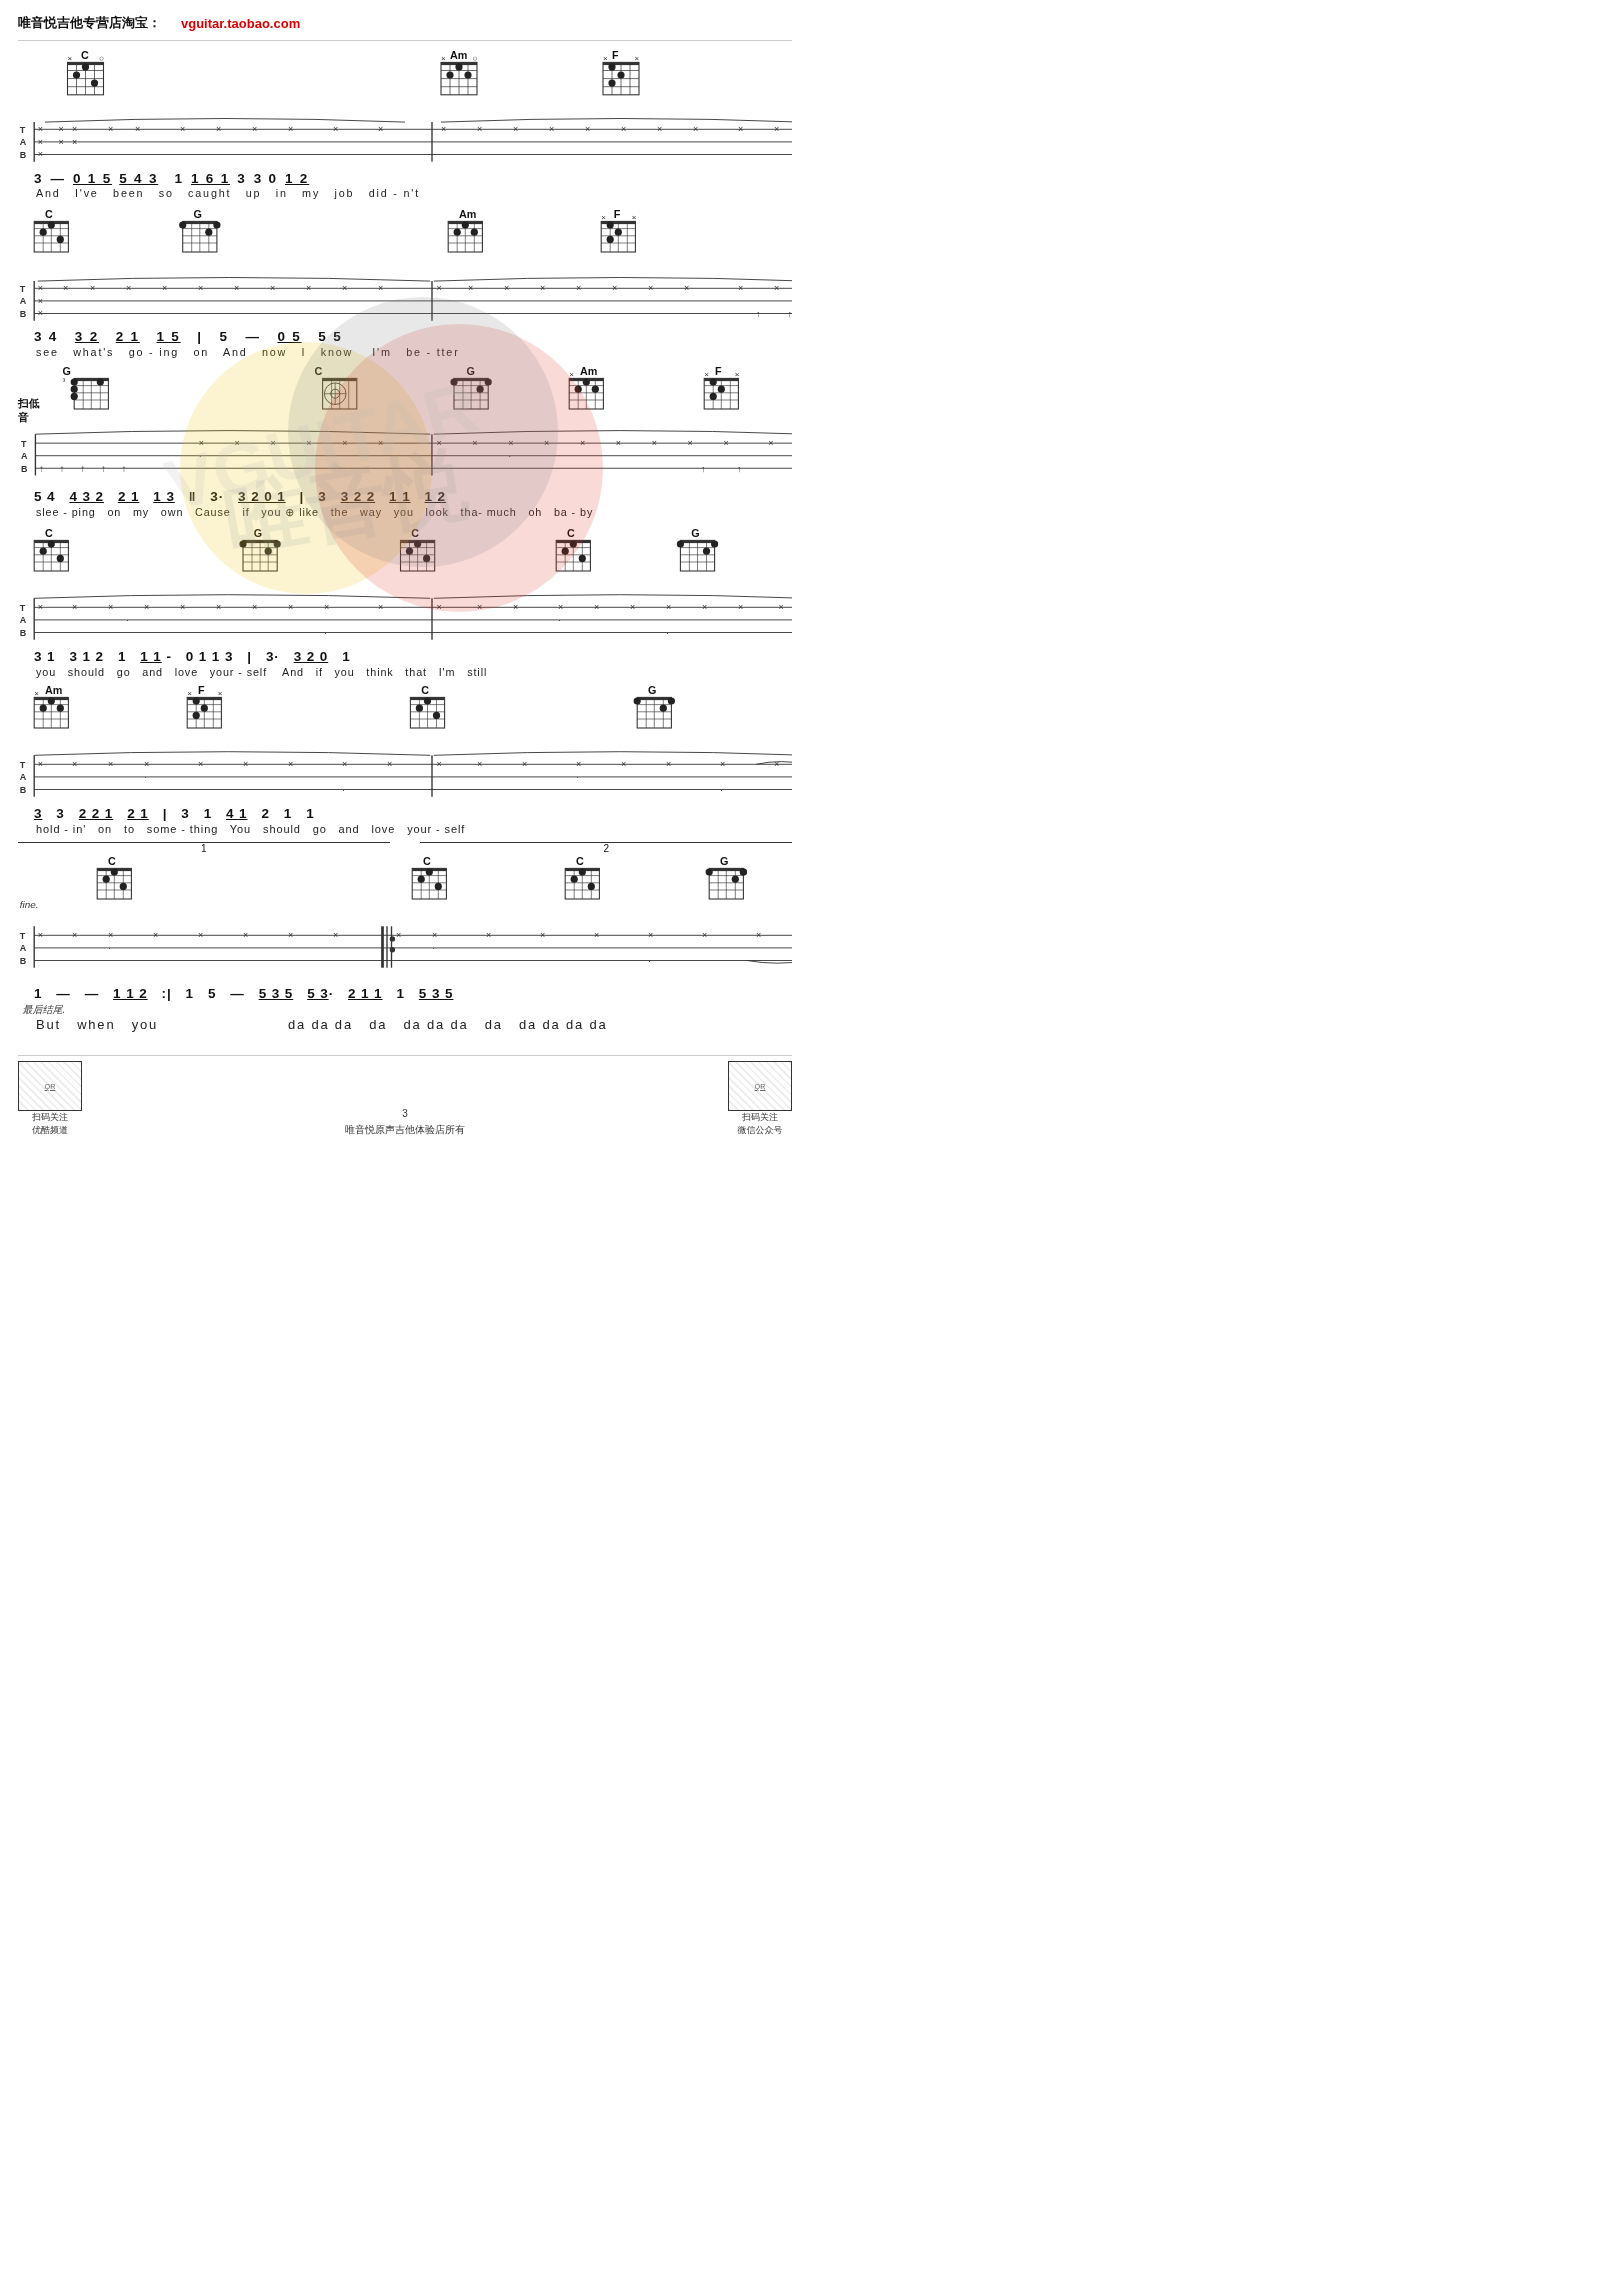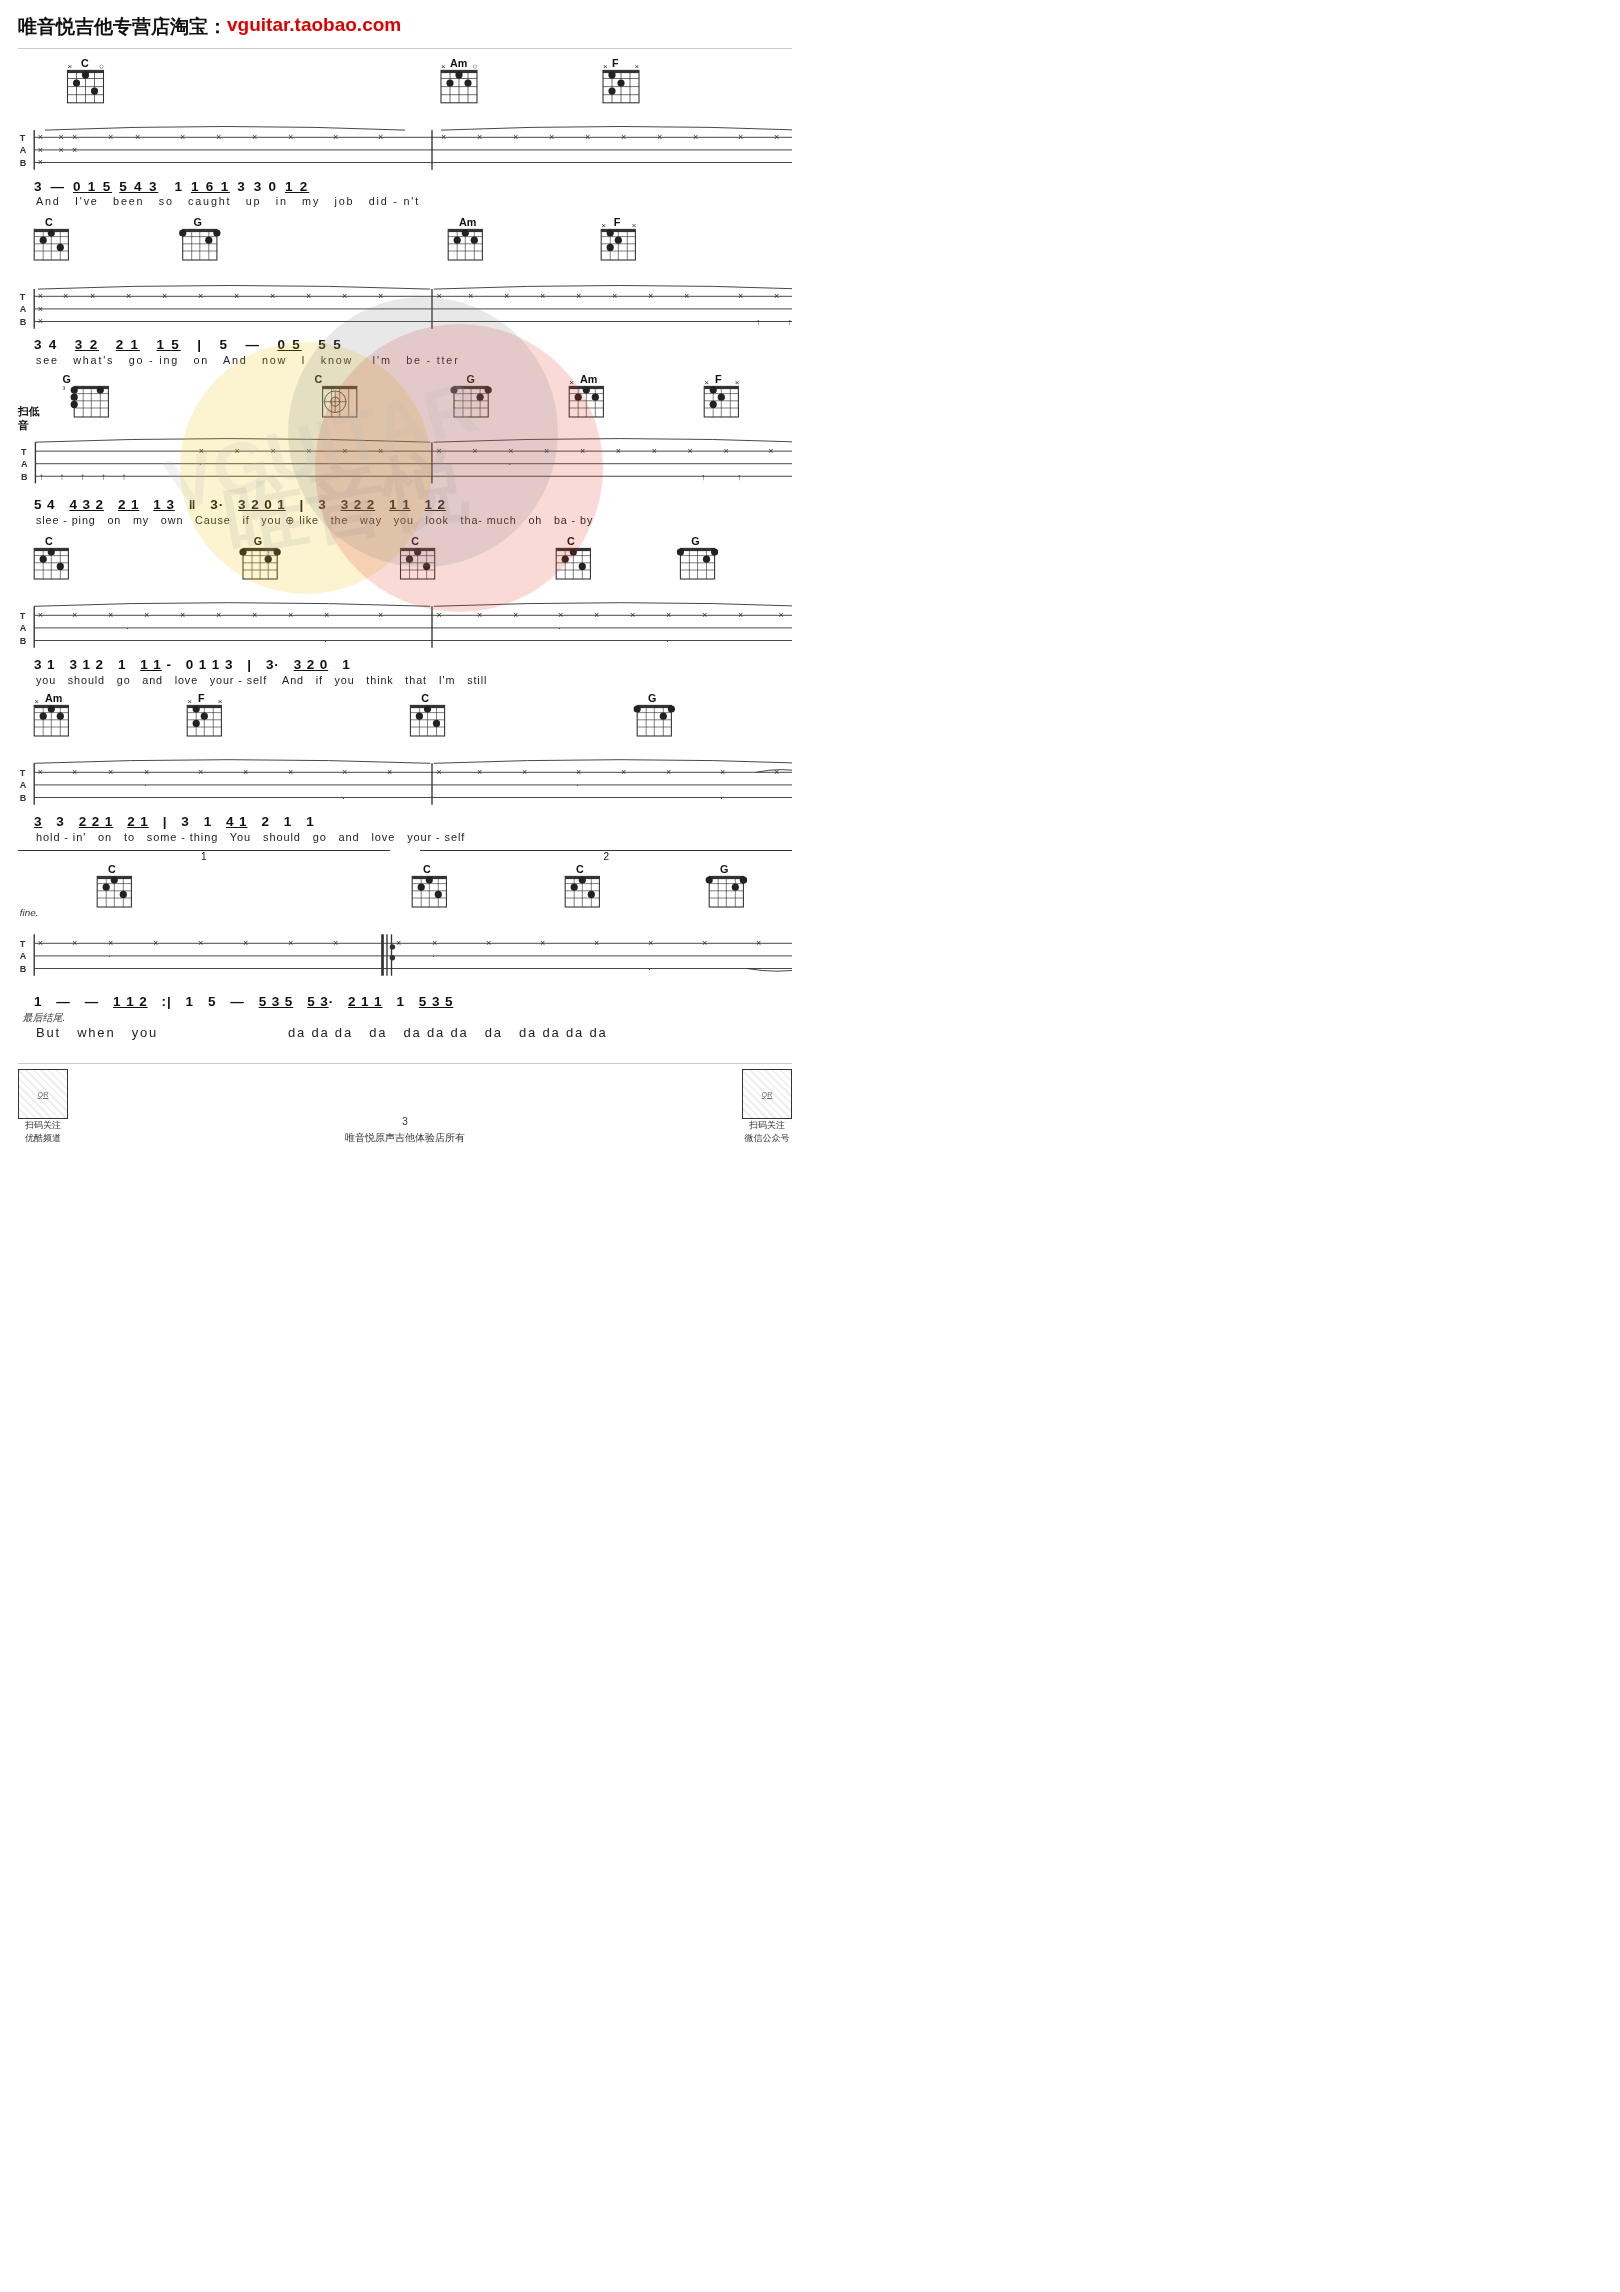--- a/index.html
+++ b/index.html
@@ -43,26 +43,28 @@
 
     .page-content {
       position: relative;
       z-index: 1;
       padding: 9px 18px;
     }
 
     
     .header {
       display: flex;
+      align-items: center;
       padding: 5.4px 0 7.2px 0;
-      font-size: 19px;
+      font-size: 13px;
       font-weight: bold;
       color: #111;
       border-bottom: 0.9px solid #ccc;
       margin-bottom: 7.2px;
+      gap: 20px;
     }
 
     
     svg.staff-svg {
       width: 100%;
       display: block;
     }
 
     
     .bottom-bar {
@@ -74,21 +76,21 @@
       padding-top: 5.4px;
     }
     .bottom-left, .bottom-right {
       display: flex;
       flex-direction: column;
       align-items: center;
       font-size: 9px;
       color: #333;
     }
     .qr-placeholder {
-      width: 50px;
+      width: 64px;
       height: 50px;
       border: 1.4px solid #333;
       display: flex;
       align-items: center;
       justify-content: center;
       font-size: 7.2px;
       color: #666;
       background: repeating-linear-gradient(
         45deg,
         #eee,

